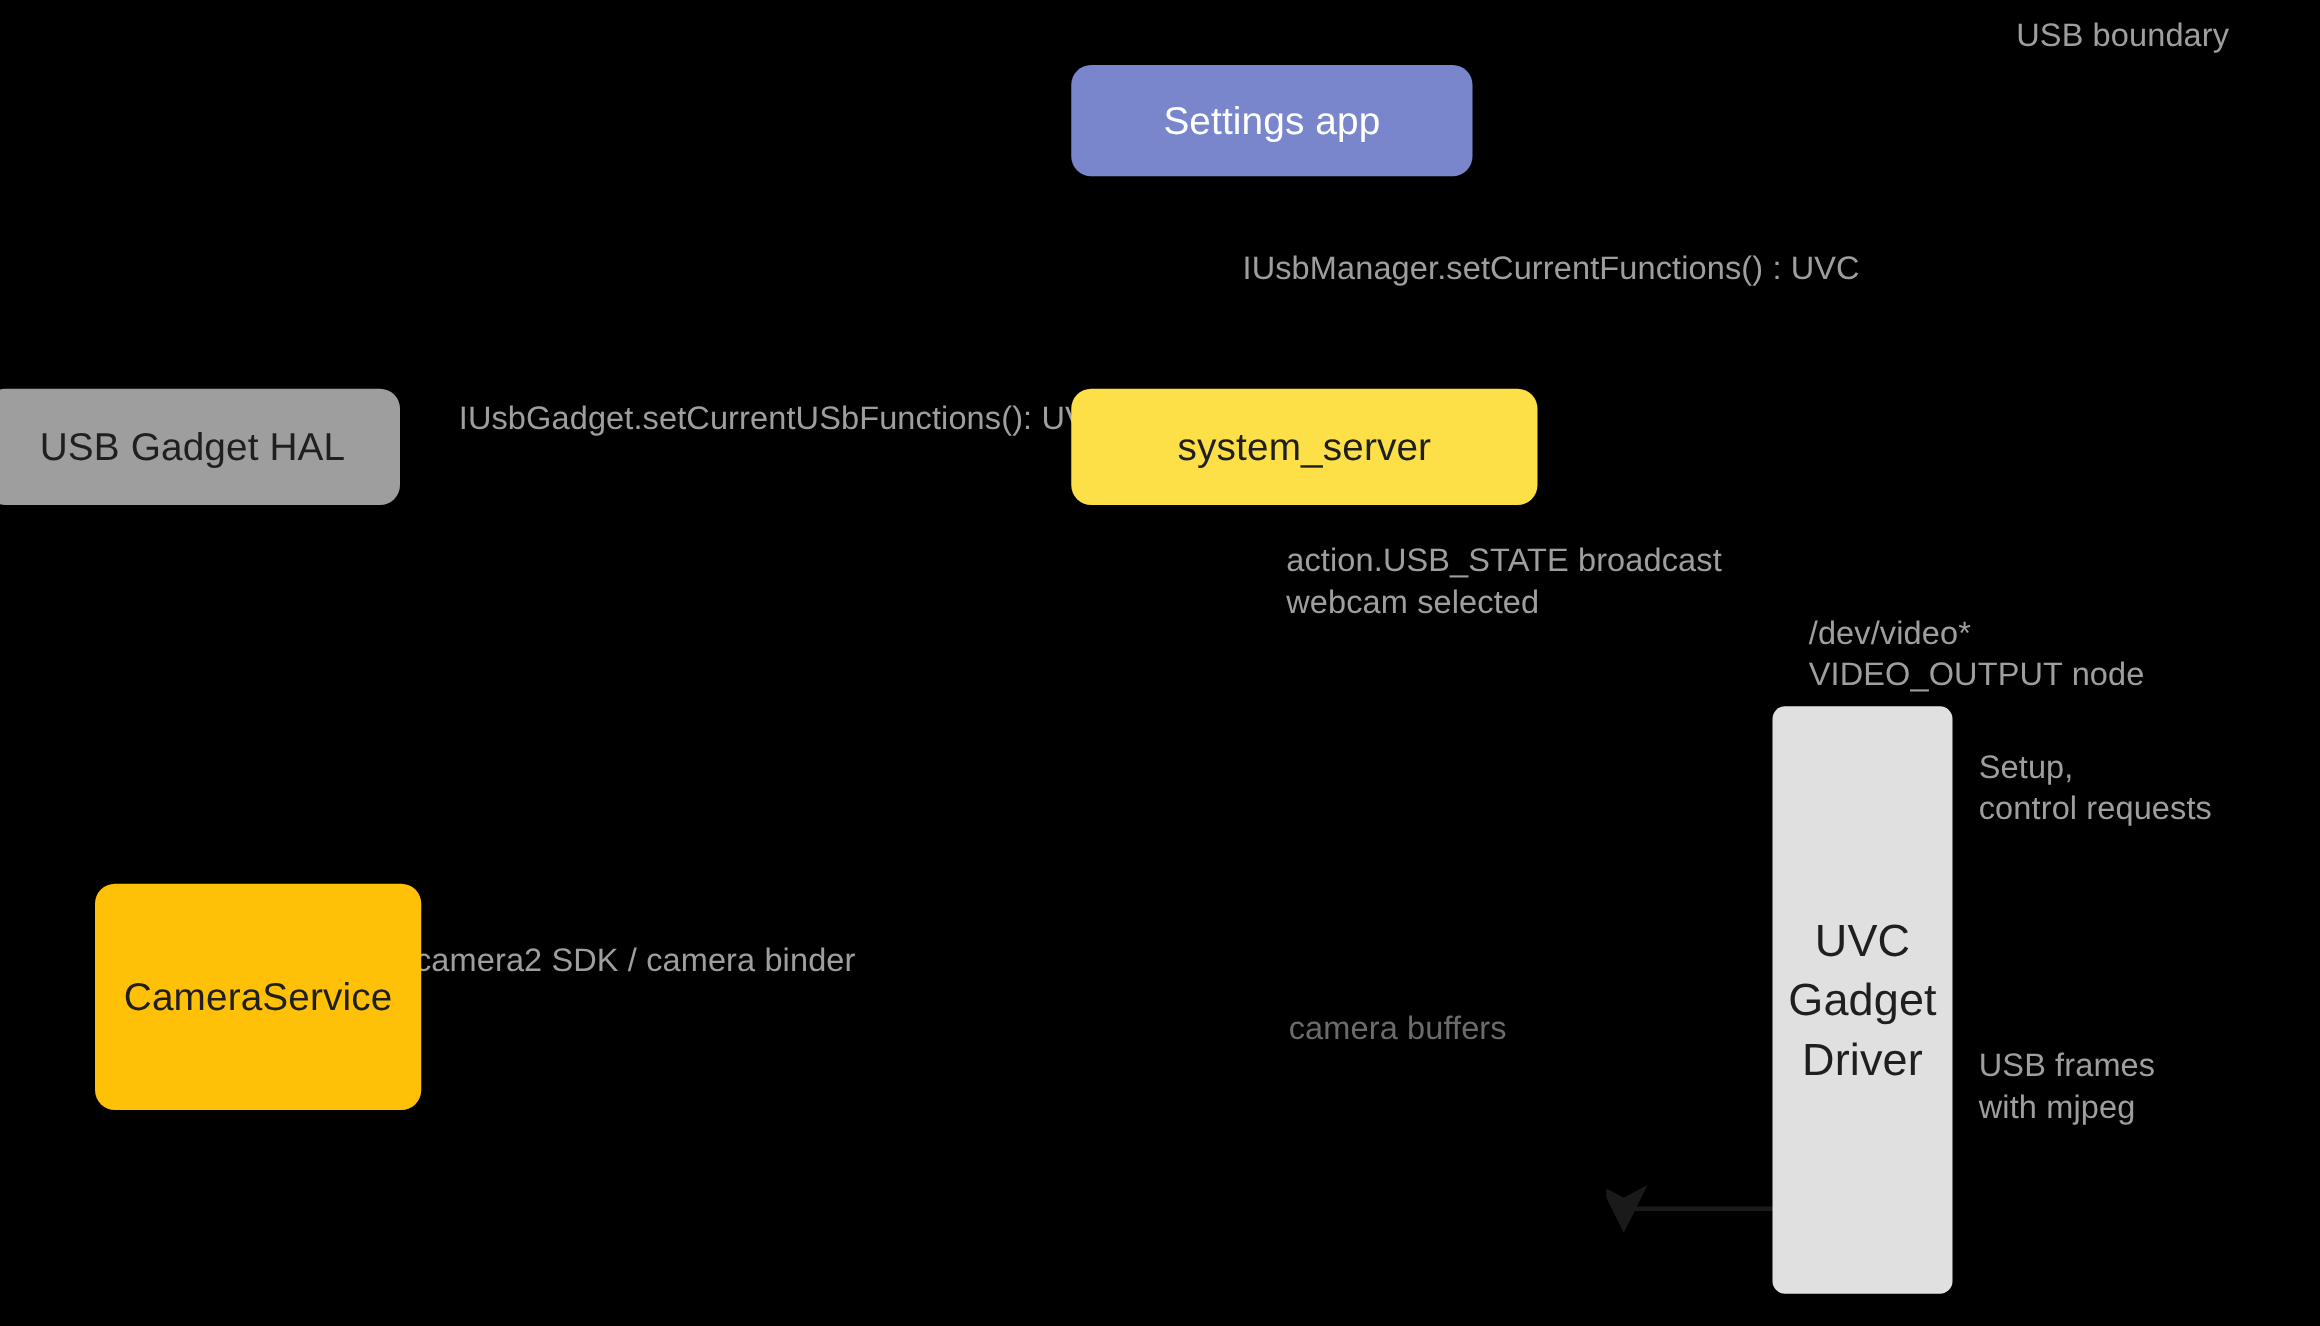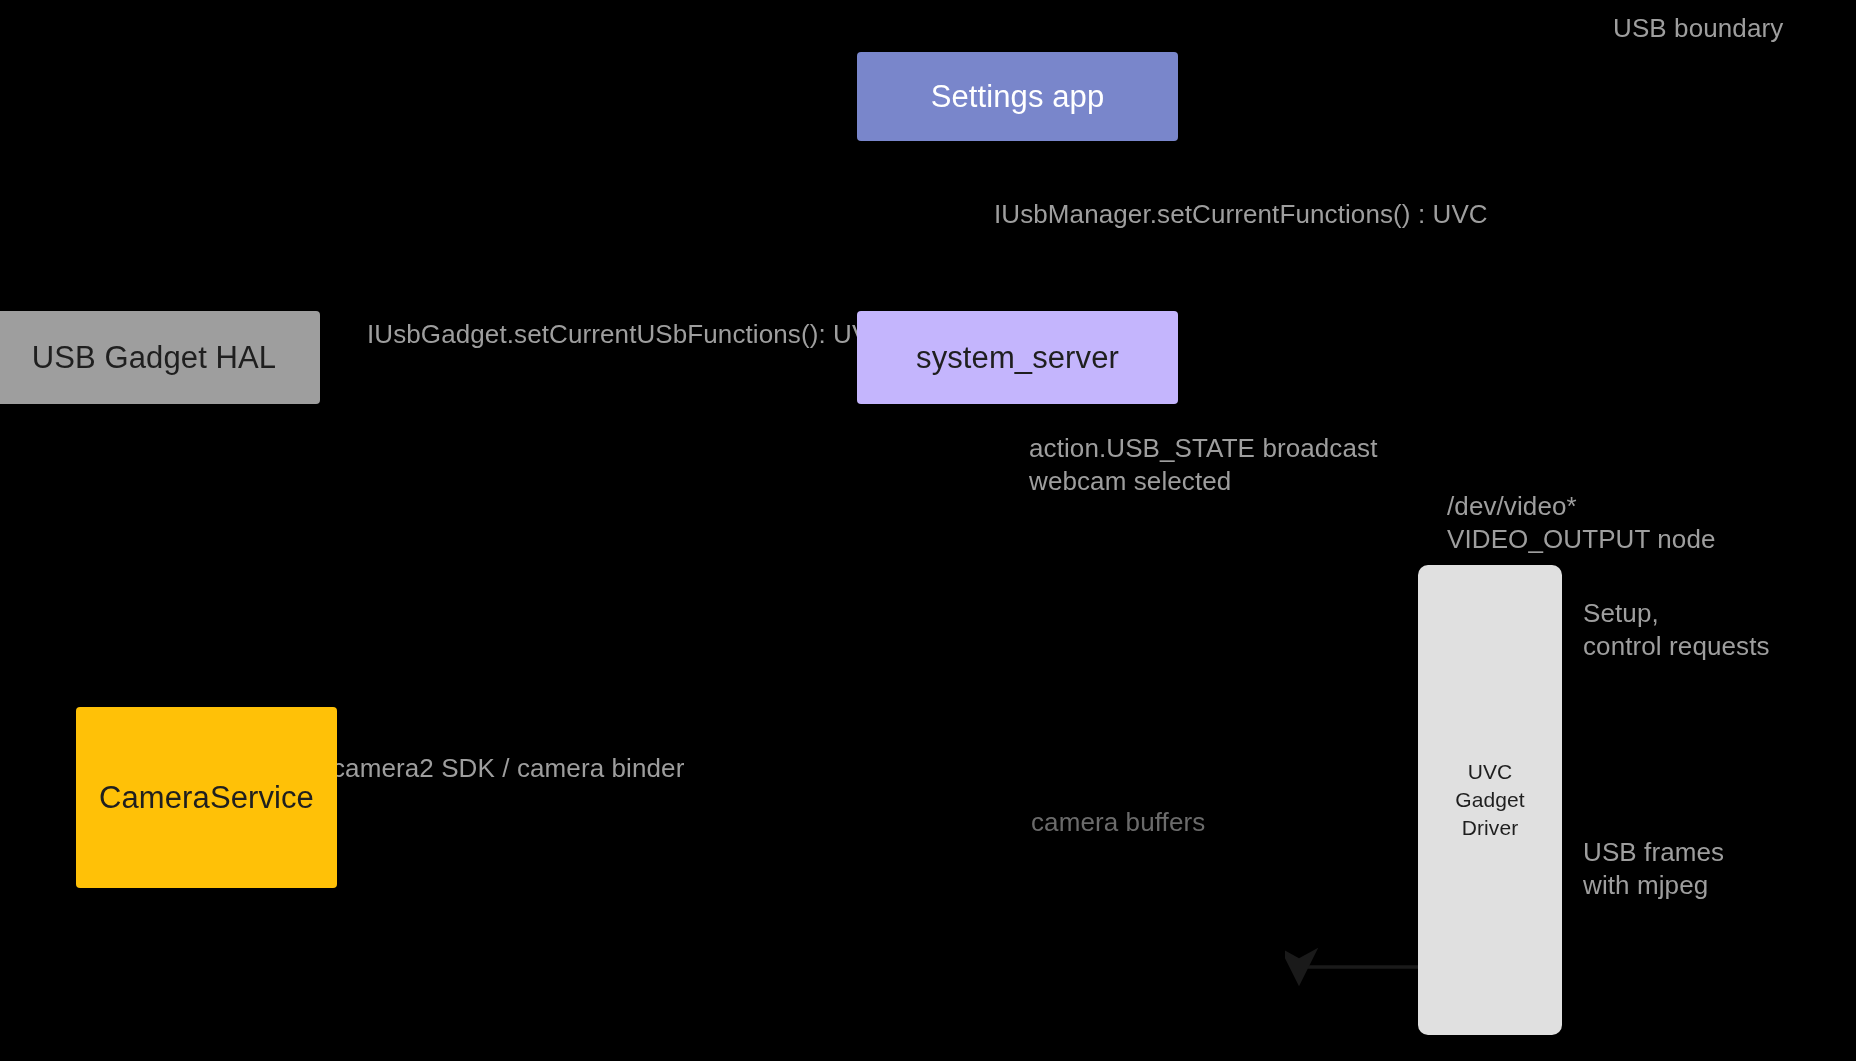--- a/index.html
+++ b/index.html
@@ -16,21 +16,21 @@
     position: relative;
     width: 1856px;
     height: 1061px;
     background: #000000;
     overflow: hidden;
     padding-left: 16px;
   }
   .node {
     position: absolute;
     box-sizing: border-box;
-    border-radius: 4px;
+    border-radius: 16px;
     display: flex;
     align-items: center;
     justify-content: center;
     text-align: center;
     color: #1f1f1f;
     font-size: 31px;
     line-height: 1.22;
     letter-spacing: 0.1px;
     white-space: pre-line;
   }
@@ -47,22 +47,22 @@
   #settings-app {
     left: 857px; top: 52px; width: 321px; height: 89px;
     background: #7986cb;
     color: #ffffff;
   }
   #usb-gadget-hal {
     left: -12px; top: 311px; width: 332px; height: 93px;
     background: #9e9e9e;
   }
   #system-server {
-    left: 857px; top: 311px; width: 321px; height: 93px;
-    background: #c4b5fd;
+    left: 857px; top: 311px; width: 373px; height: 93px;
+    background: #fde047;
     text-align: right;
   }
   #camera-service {
     left: 76px; top: 707px; width: 261px; height: 181px;
     background: #ffc107;
   }
   #daw-container {
     left: 677px; top: 557px; width: 680px; height: 478px;
     background: #e0e0e0;
     border-radius: 12px;
@@ -73,21 +73,21 @@
     left: 25px; top: 31px;
     font-size: 31px;
     font-weight: bold;
     color: #111111;
     letter-spacing: 0.2px;
   }
   #uvc-gadget-driver {
     left: 1418px; top: 565px; width: 144px; height: 470px;
     background: #e0e0e0;
     border-radius: 10px;
-    font-size: 21px;
+    font-size: 36px;
     line-height: 1.32;
   }
 
   
   #lbl-usb-boundary   { left: 1613px; top: 12px;  }
   #lbl-iusbmanager    { left: 994px; top: 198px; }
   #lbl-iusbgadget     { left: 367px;  top: 318px; }
   #lbl-usb-state      { left: 1029px; top: 432px; }
   #lbl-dev-video      { left: 1447px; top: 490px; }
   #lbl-setup-control  { left: 1583px; top: 597px; }

